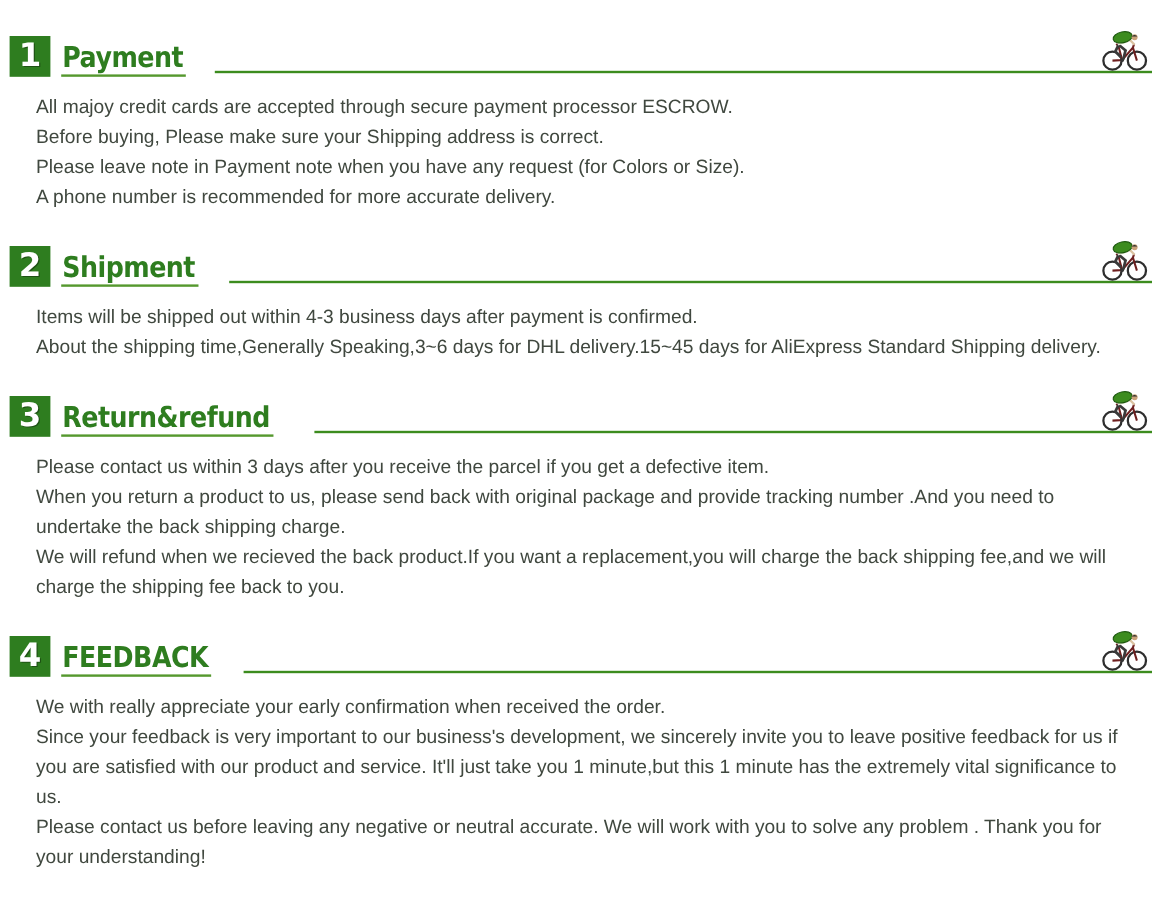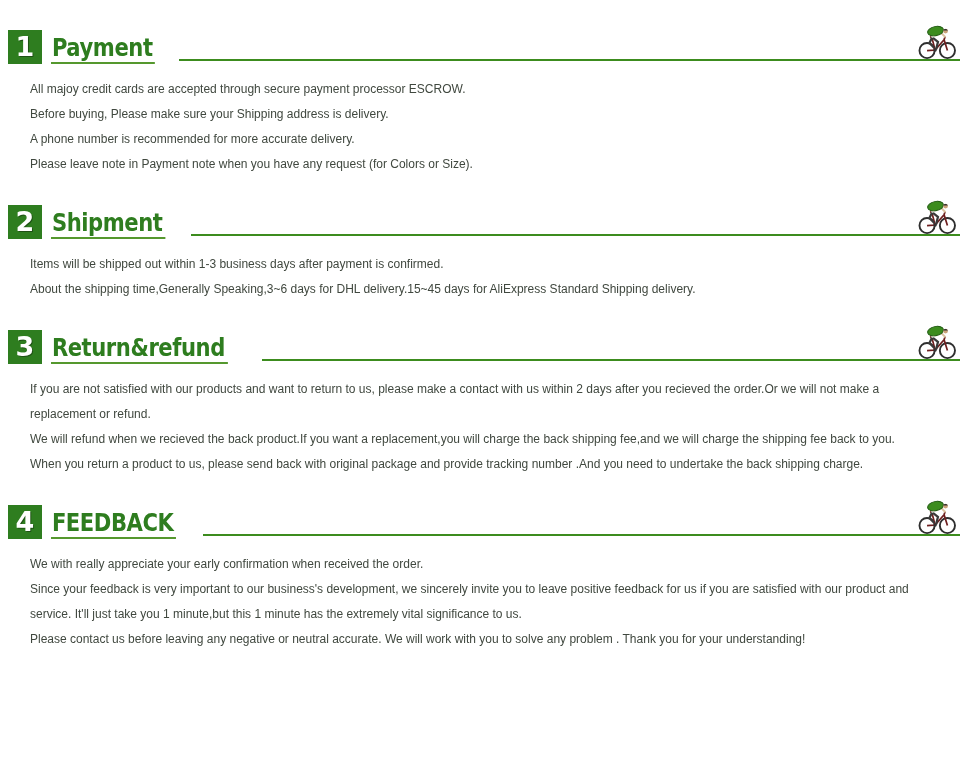--- a/index.html
+++ b/index.html
@@ -63,21 +63,21 @@
   .bike {
     position: absolute;
     right: 2px;
     bottom: 4px;
     width: 42px;
     height: 36px;
   }
   .sec-body {
     margin: 13px 24px 0 30px;
     color: var(--text);
-    font-size: 12px;
+    font-size: 16px;
     line-height: 25px;
   }
   .sec-body p { margin: 0; }
 </style>
 </head>
 <body>
 
 <div class="page">
 
   <div class="section">
@@ -95,23 +95,23 @@
           <path d="M16 13 L28 9" stroke="#e9e4da" stroke-width="3.5"></path>
           <path d="M27 10 L31 14" stroke="#dcc3a1" stroke-width="2"></path>
           <ellipse cx="20.5" cy="7.5" rx="8.5" ry="4.8" transform="rotate(-12 20.5 7.5)" fill="#3c8c1e" stroke="#1f5a10" stroke-width="1"></ellipse>
           <circle cx="31" cy="7.5" r="2.6" fill="#caa27a"></circle>
           <path d="M28.4 6.8 a2.9 2.9 0 0 1 5 0 Z" fill="#2e2e2e"></path>
         </svg>
       </span>
     </div>
     <div class="sec-body">
         <p>All majoy credit cards are accepted through secure payment processor ESCROW.</p>
-        <p>Before buying, Please make sure your Shipping address is delivery.</p>
+        <p>Before buying, Please make sure your Shipping address is correct.</p>
+        <p>Please leave note in Payment note when you have any request (for Colors or Size).</p>
         <p>A phone number is recommended for more accurate delivery.</p>
-        <p>Please leave note in Payment note when you have any request (for Colors or Size).</p>
       </div>
   </div>
 
   <div class="section">
     <div class="sec-header">
       <div class="num-box">2</div>
       <h2 class="sec-title">Shipment</h2>
       <div class="rule"></div>
       <span class="bike">
         <svg viewBox="0 0 44 38" width="42" height="36">
@@ -122,21 +122,21 @@
           <path d="M17 14 L23 19 L21 27 M17 14 L14 20 L19 25" stroke="#3a3a3a" stroke-width="2.4" fill="none"></path>
           <path d="M16 13 L28 9" stroke="#e9e4da" stroke-width="3.5"></path>
           <path d="M27 10 L31 14" stroke="#dcc3a1" stroke-width="2"></path>
           <ellipse cx="20.5" cy="7.5" rx="8.5" ry="4.8" transform="rotate(-12 20.5 7.5)" fill="#3c8c1e" stroke="#1f5a10" stroke-width="1"></ellipse>
           <circle cx="31" cy="7.5" r="2.6" fill="#caa27a"></circle>
           <path d="M28.4 6.8 a2.9 2.9 0 0 1 5 0 Z" fill="#2e2e2e"></path>
         </svg>
       </span>
     </div>
     <div class="sec-body">
-        <p>Items will be shipped out within 1-3 business days after payment is confirmed.</p>
+        <p>Items will be shipped out within 4-3 business days after payment is confirmed.</p>
         <p>About the shipping time,Generally Speaking,3~6 days for DHL delivery.15~45 days for AliExpress Standard Shipping delivery.</p>
       </div>
   </div>
 
   <div class="section">
     <div class="sec-header">
       <div class="num-box">3</div>
       <h2 class="sec-title">Return&amp;refund</h2>
       <div class="rule"></div>
       <span class="bike">
@@ -148,23 +148,23 @@
           <path d="M17 14 L23 19 L21 27 M17 14 L14 20 L19 25" stroke="#3a3a3a" stroke-width="2.4" fill="none"></path>
           <path d="M16 13 L28 9" stroke="#e9e4da" stroke-width="3.5"></path>
           <path d="M27 10 L31 14" stroke="#dcc3a1" stroke-width="2"></path>
           <ellipse cx="20.5" cy="7.5" rx="8.5" ry="4.8" transform="rotate(-12 20.5 7.5)" fill="#3c8c1e" stroke="#1f5a10" stroke-width="1"></ellipse>
           <circle cx="31" cy="7.5" r="2.6" fill="#caa27a"></circle>
           <path d="M28.4 6.8 a2.9 2.9 0 0 1 5 0 Z" fill="#2e2e2e"></path>
         </svg>
       </span>
     </div>
     <div class="sec-body">
-        <p>If you are not satisfied with our products and want to return to us, please make a contact with us within 2 days after you recieved the order.Or we will not make a replacement or refund.</p>
+        <p>Please contact us within 3 days after you receive the parcel if you get a defective item.</p>
+        <p>When you return a product to us, please send back with original package and provide tracking number .And you need to undertake the back shipping charge.</p>
         <p>We will refund when we recieved the back product.If you want a replacement,you will charge the back shipping fee,and we will charge the shipping fee back to you.</p>
-        <p>When you return a product to us, please send back with original package and provide tracking number .And you need to undertake the back shipping charge.</p>
       </div>
   </div>
 
   <div class="section">
     <div class="sec-header">
       <div class="num-box">4</div>
       <h2 class="sec-title">FEEDBACK</h2>
       <div class="rule"></div>
       <span class="bike">
         <svg viewBox="0 0 44 38" width="42" height="36">

